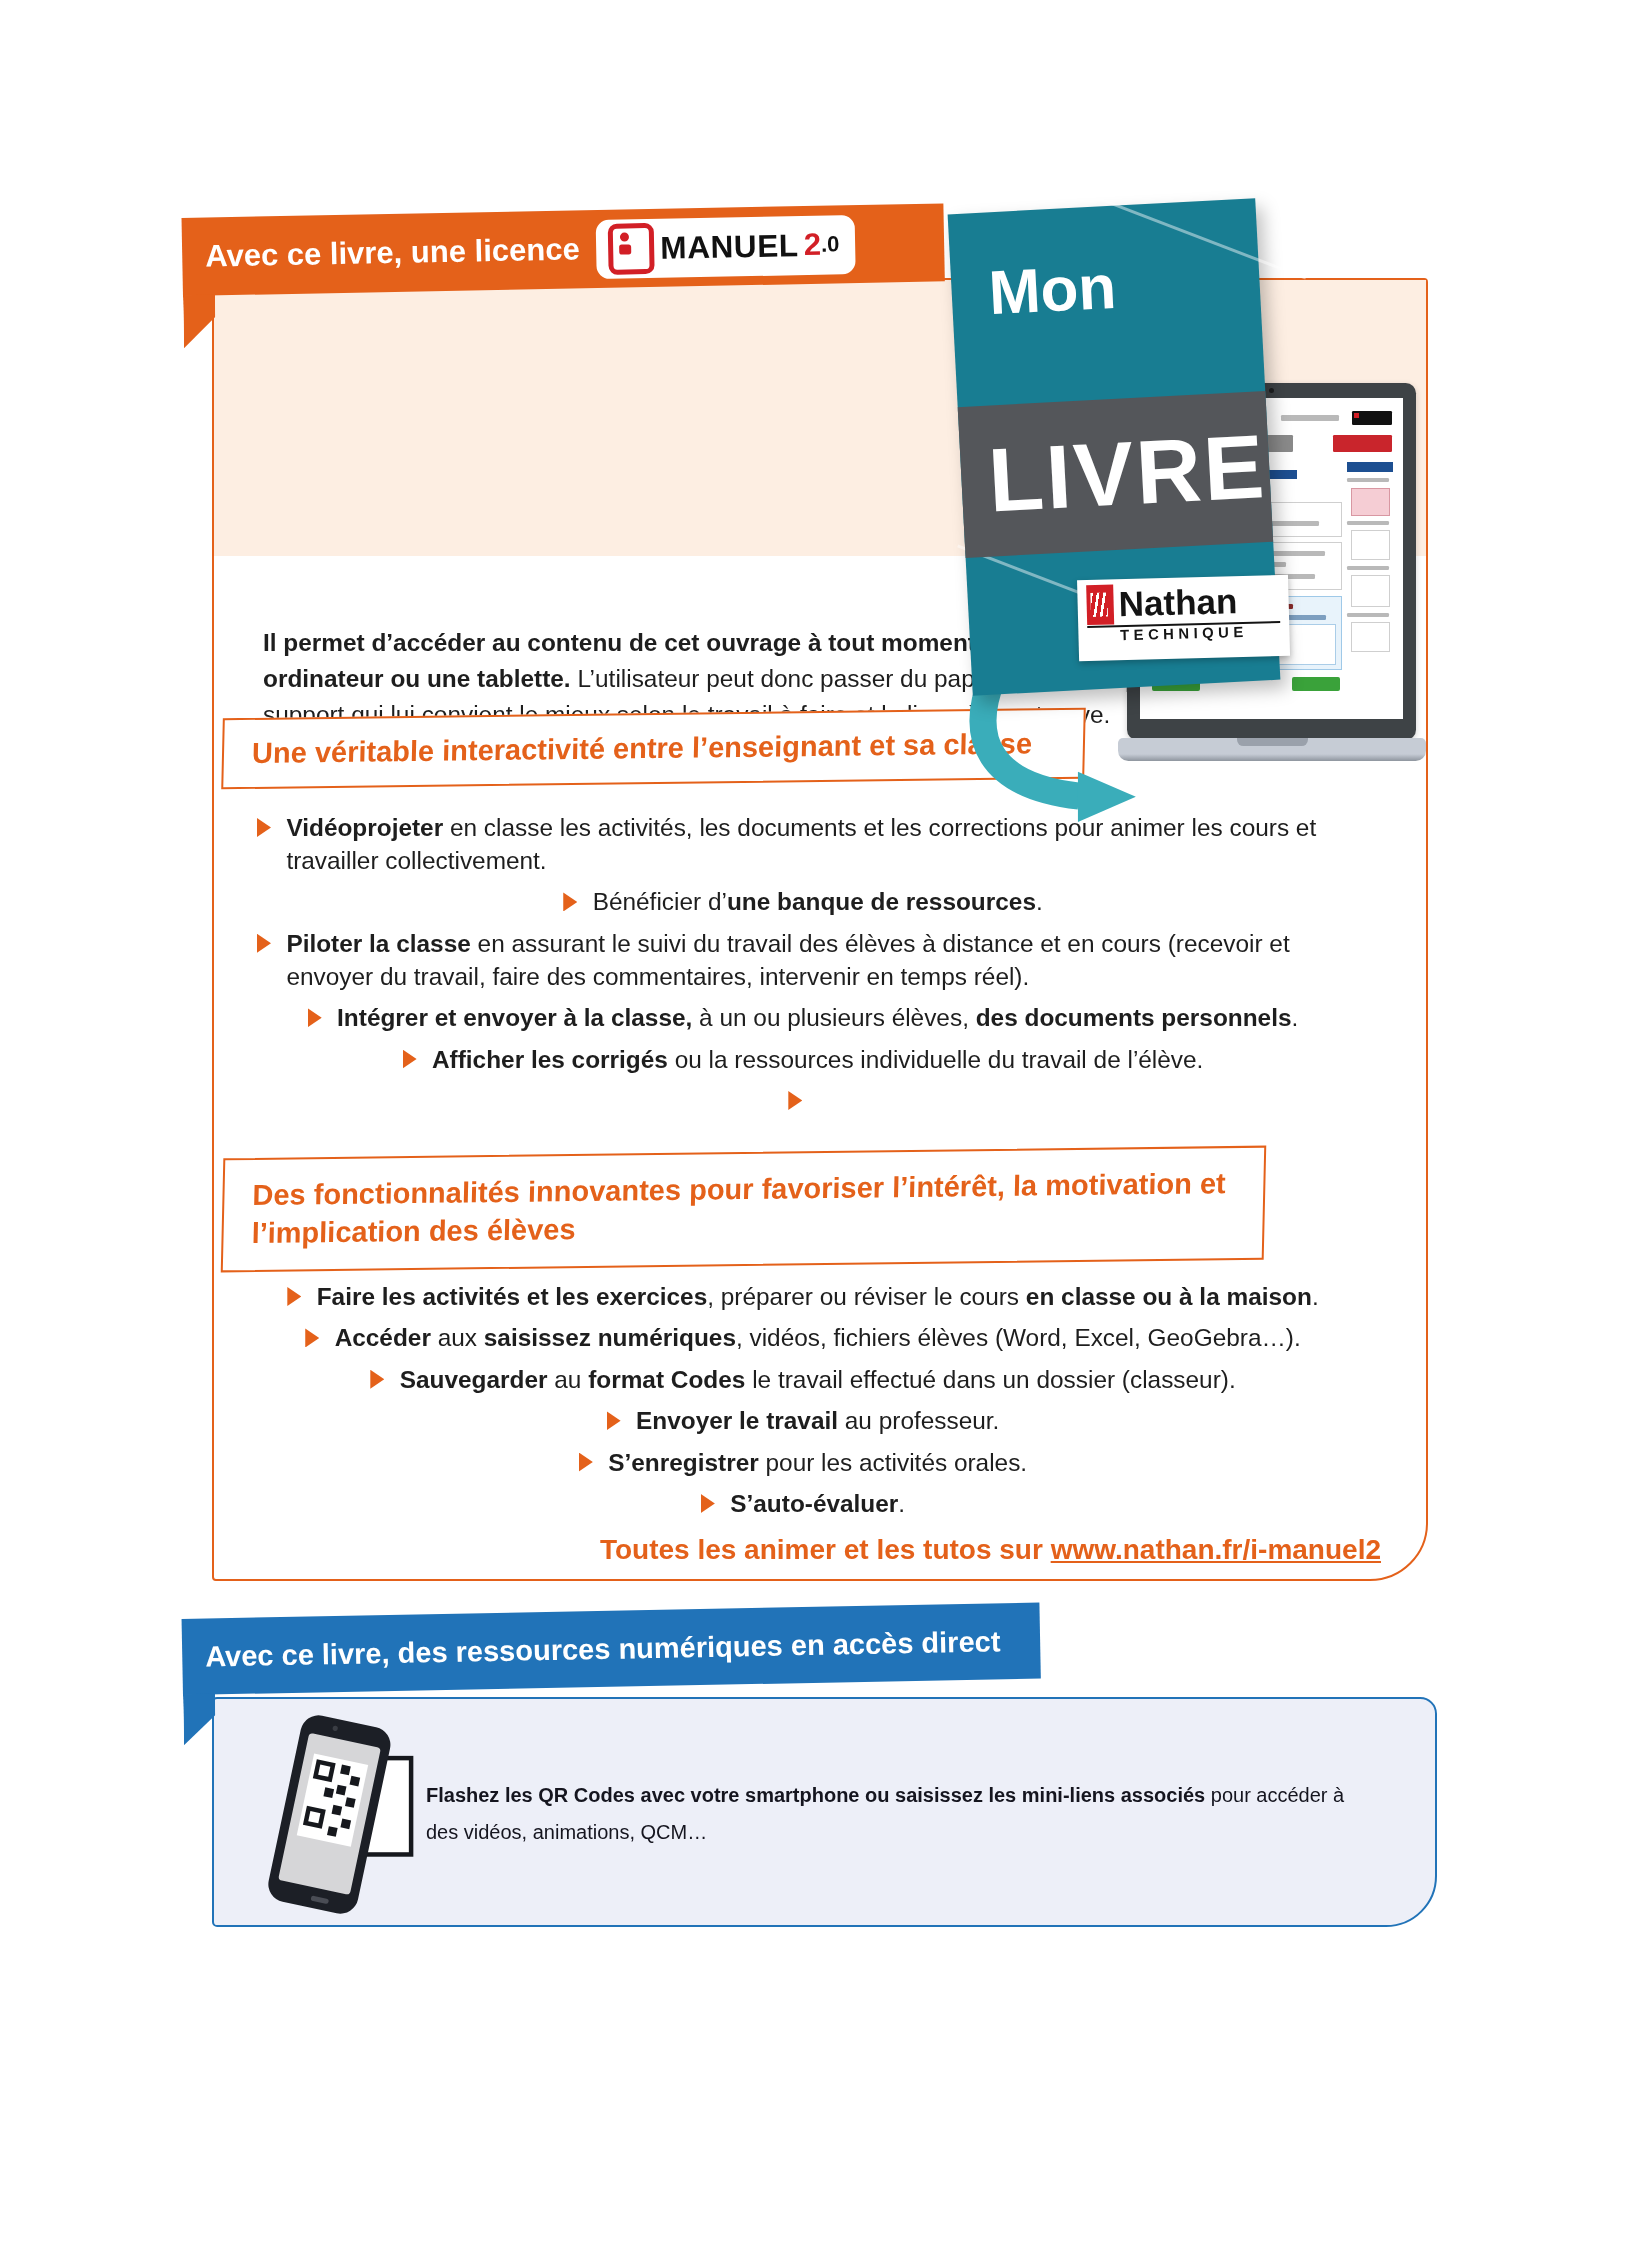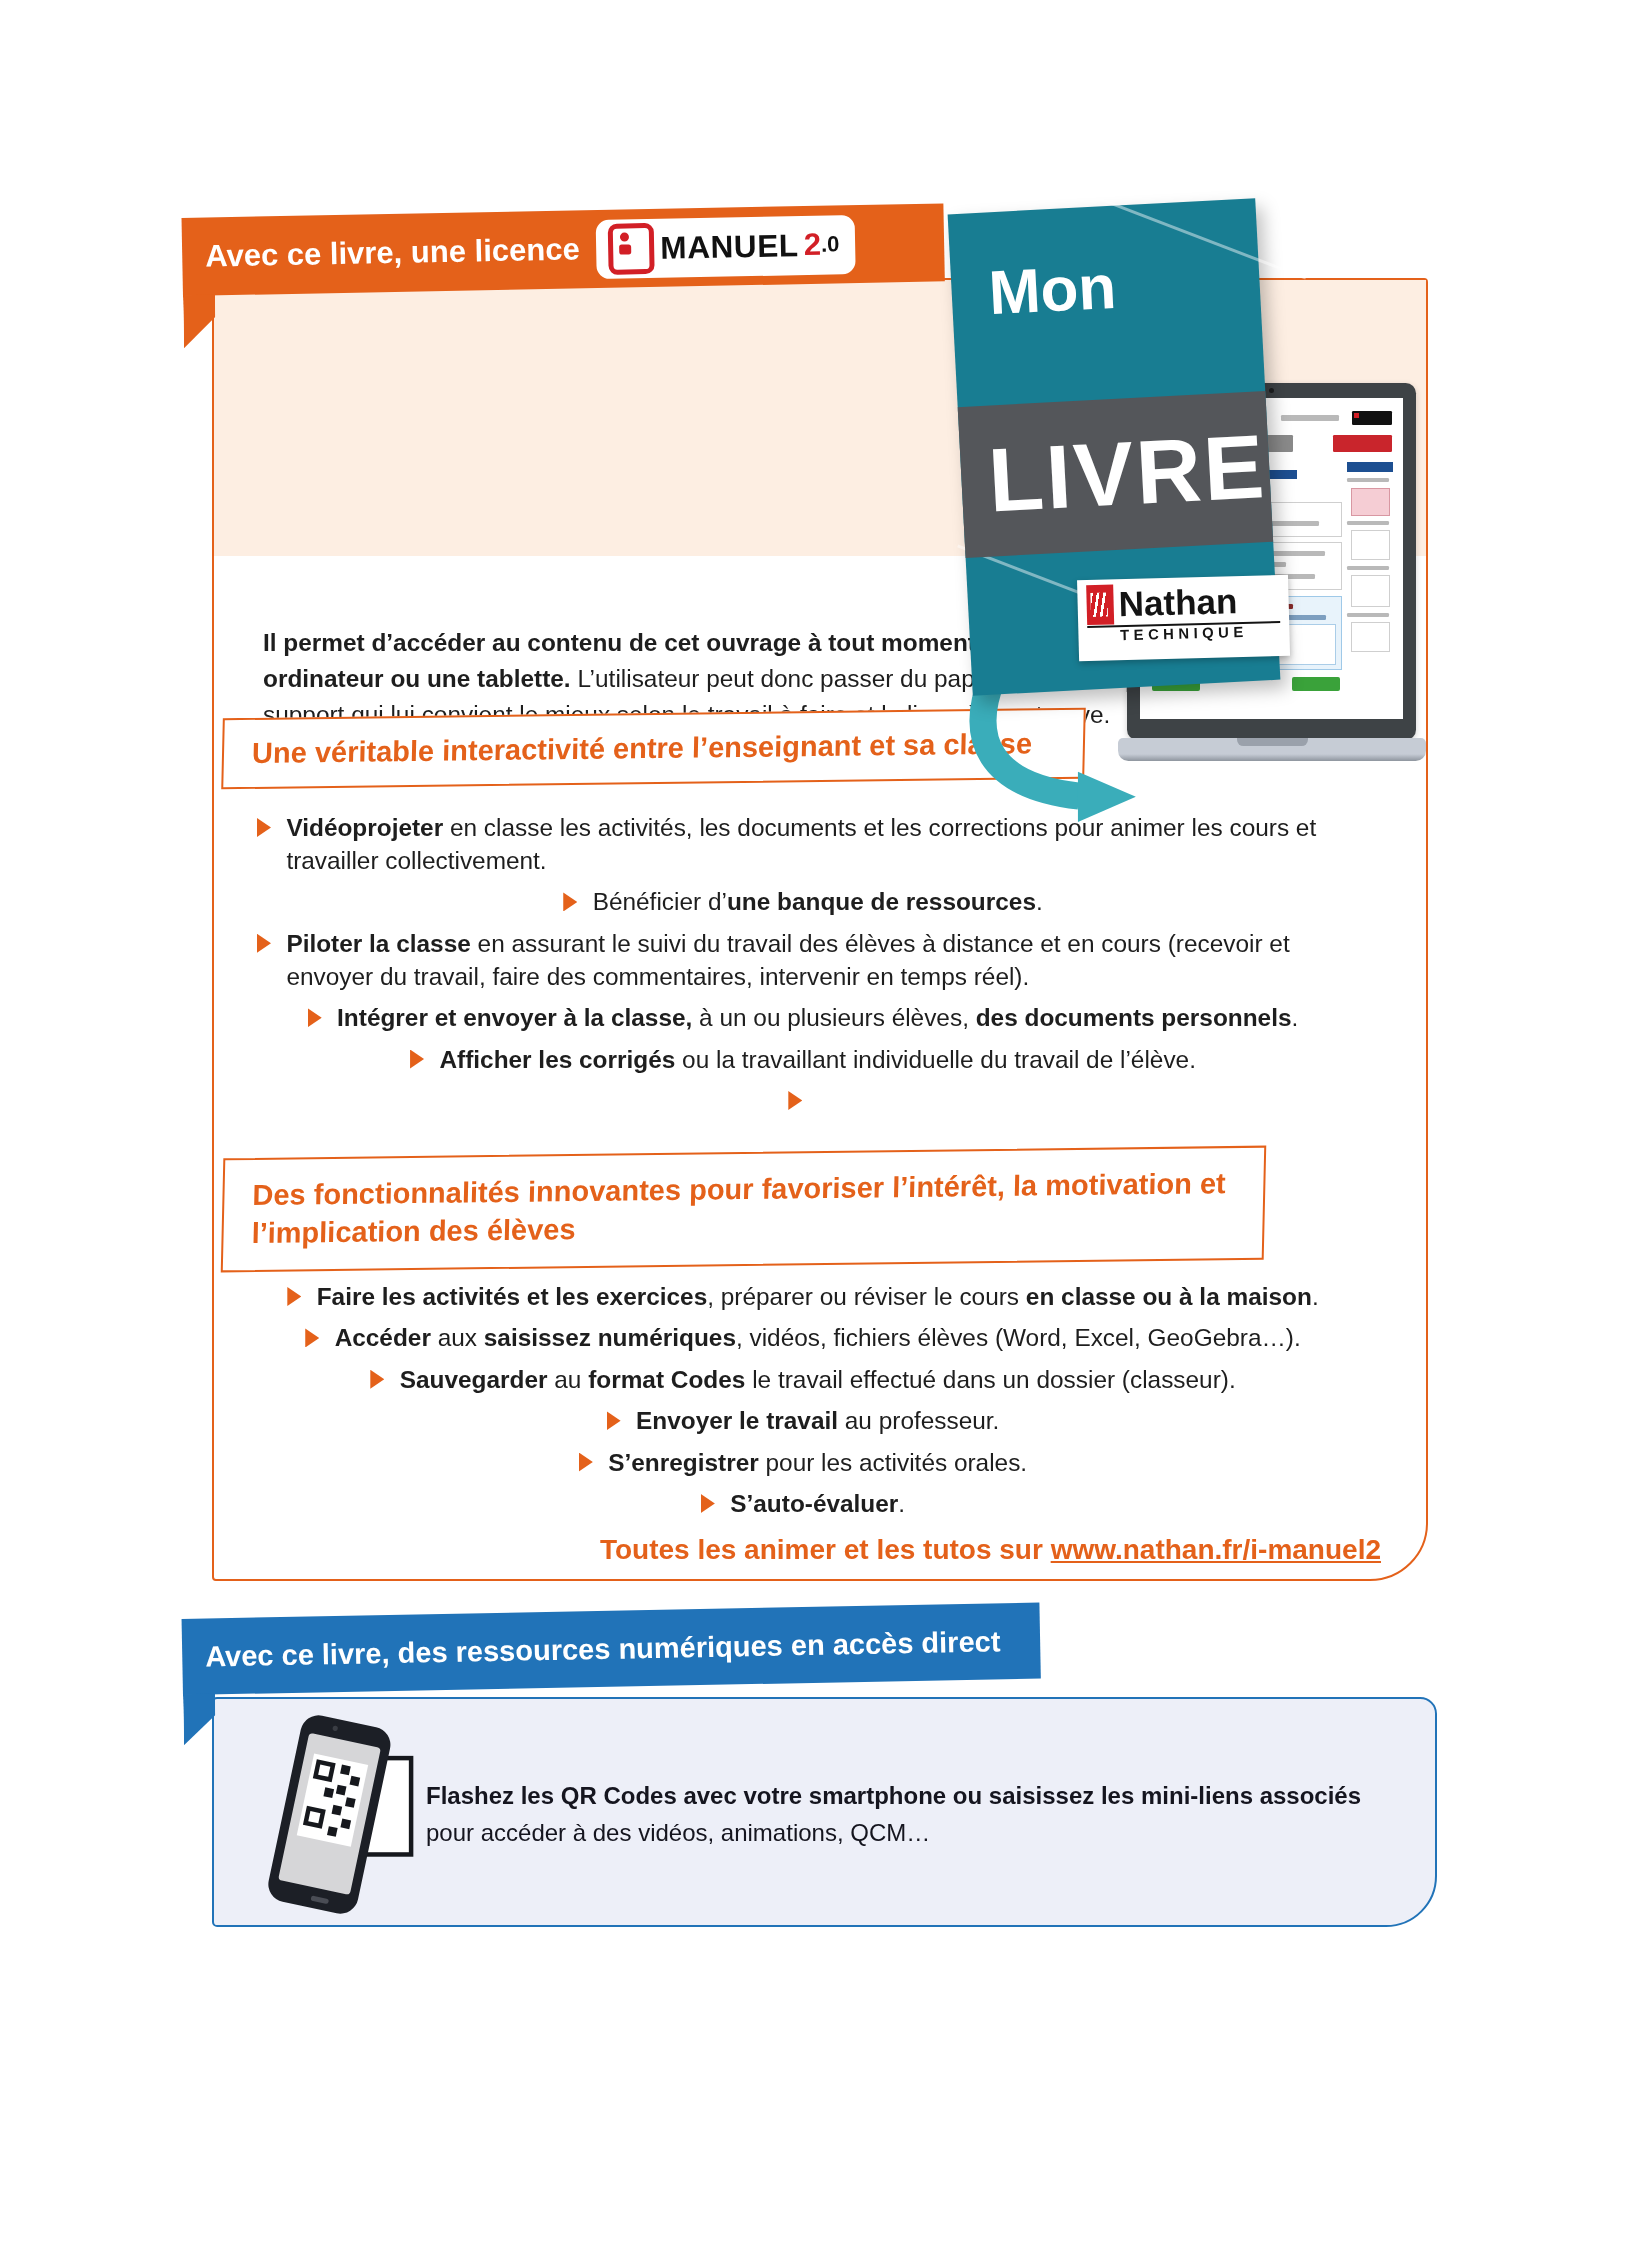--- a/index.html
+++ b/index.html
@@ -104,21 +104,21 @@
   .infos a{color:#e4611a;text-decoration:underline;}
 
   
   .banner-bottom{left:183px;top:1619px;width:835px;height:76px;background:#2173b8;padding:0 0 0 23px;}
   .banner-bottom::before{content:"";position:absolute;left:0;top:99%;width:32px;height:51px;
     background:#2173b8;clip-path:polygon(0 0,100% 0,100% 42%,0 100%);}
   .banner-bottom .banner-label{font-size:29px;}
 
   .qr-box{position:absolute;left:212px;top:1697px;width:1221px;height:226px;z-index:1;
     background:#edeff8;border:2.6px solid #2173b8;border-radius:5.1px 16.7px 51px 5.1px;}
-  .qr-text{position:absolute;left:212px;top:62px;width:938px;font-size:24px;line-height:37px;color:#15151f;margin-top:16px;}
+  .qr-text{position:absolute;left:212px;top:62px;width:938px;font-size:20px;line-height:37px;color:#15151f;margin-top:16px;}
   .qr-art{position:absolute;left:39px;top:9px;}
 </style>
 </head>
 <body>
 
 <div class="page">
 
   <div class="main-box">
     <div class="peach-band"></div>
   </div>
@@ -221,21 +221,21 @@
       <li>
         <span class="b-arrow"></span>
         <span class="b-text"><span class="bold">Piloter la classe</span><span> en assurant le suivi du travail des élèves à distance et en cours (recevoir et envoyer du travail, faire des commentaires, intervenir en temps réel).</span></span>
       </li>
       <li>
         <span class="b-arrow"></span>
         <span class="b-text"><span class="bold">Intégrer et envoyer à la classe,</span><span> à un ou plusieurs élèves, </span><span class="bold">des documents personnels</span><span>.</span></span>
       </li>
       <li>
         <span class="b-arrow"></span>
-        <span class="b-text"><span class="bold">Afficher les corrigés</span><span> ou la travaillant individuelle du travail de l’élève.</span></span>
+        <span class="b-text"><span class="bold">Afficher les corrigés</span><span> ou la ressources individuelle du travail de l’élève.</span></span>
       </li>
       <li>
         <span class="b-arrow"></span>
       </li>
     </ul>
 
   <div class="sec-box sec-box-2">
     <span>Des fonctionnalités innovantes pour favoriser l’intérêt, la motivation et l’implication des élèves</span>
   </div>
   <ul class="feat-list list-2">

